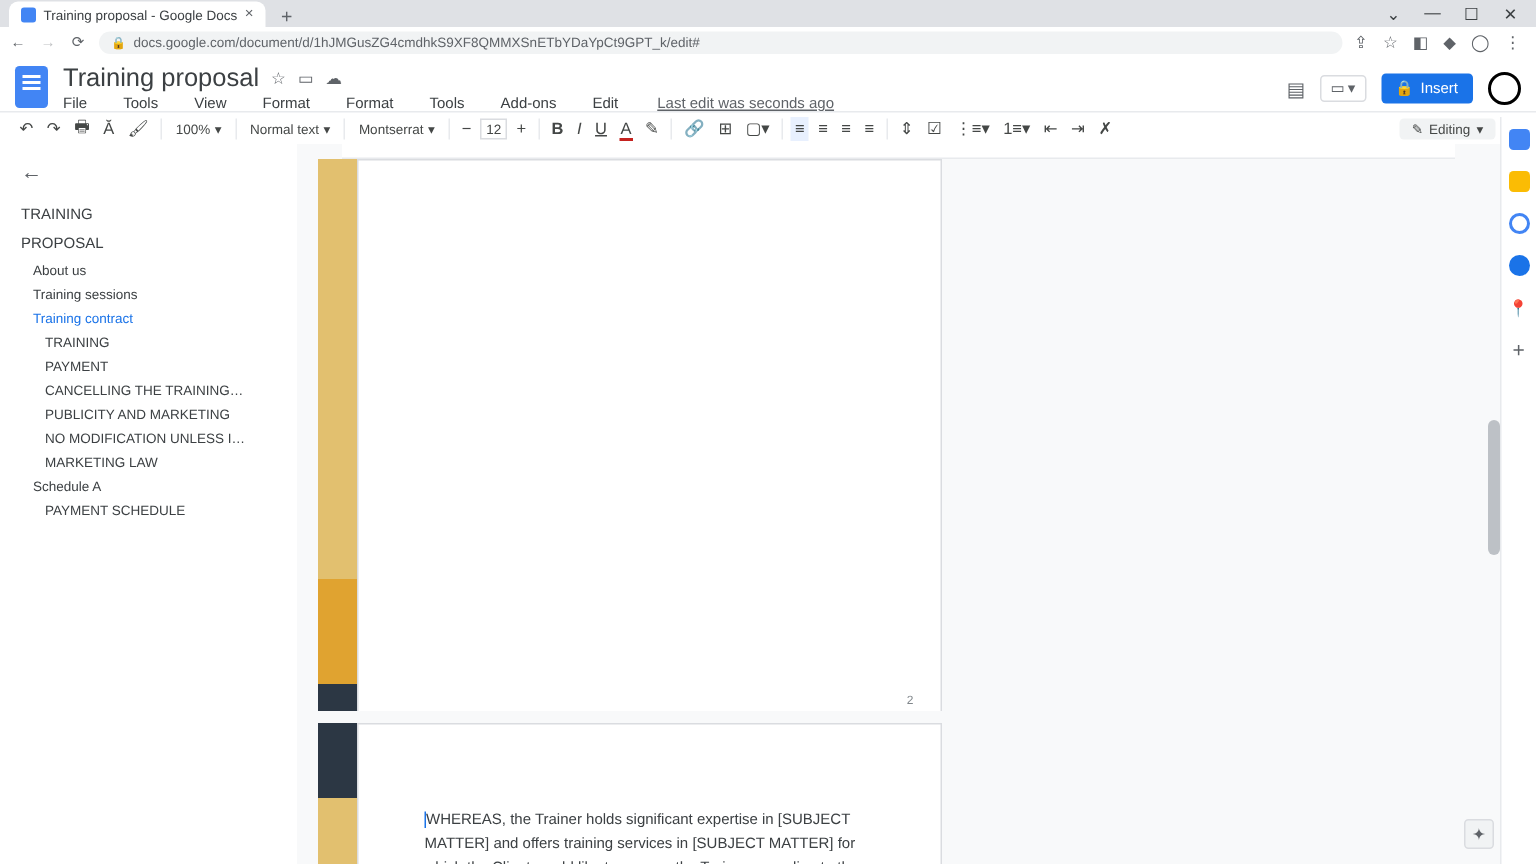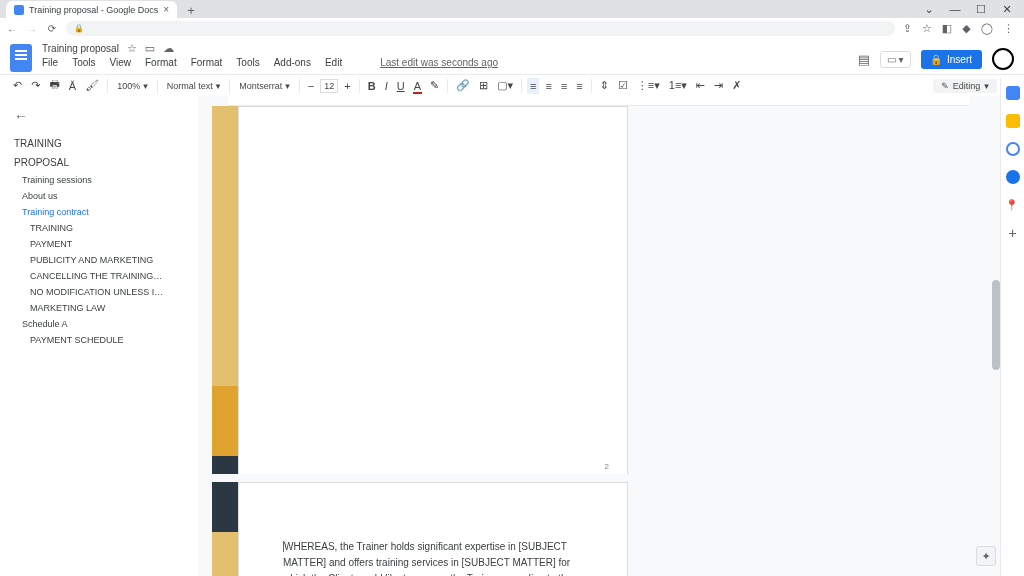--- a/index.html
+++ b/index.html
@@ -19,25 +19,25 @@
 .addr-field { flex: 1; background: #f1f3f4; border-radius: 9px; height: 15px; display: flex; align-items: center; padding: 0 8px; gap: 5px; font-size: 9px; }
 .lock-icon { font-size: 8px; }
 .addr-actions { display: flex; gap: 10px; margin-right: 4px; }
 .addr-actions span { font-size: 11px; }
 
 .docs-header { height: 36px; background: #fff; display: flex; align-items: flex-start; padding: 4px 10px 0; border-bottom: none; }
 .docs-logo { width: 22px; height: 28px; background: #4285f4; border-radius: 3px; margin-right: 10px; margin-top: 2px; position: relative; }
 .docs-logo::after { content: ""; position: absolute; left: 5px; top: 6px; right: 5px; height: 2px; background: #fff; box-shadow: 0 4px 0 #fff, 0 8px 0 #fff; }
 .title-area { flex: 1; }
 .doc-title-row { display: flex; align-items: center; gap: 8px; }
-.doc-title { font-size: 10px; color: #3c4043; }
+.doc-title { font-size: 17px; color: #3c4043; }
 .title-icon { font-size: 11px; color: #5f6368; }
-.menu-row { display: flex; gap: 14px; font-size: 10px; color: #3c4043; margin-top: 2px; }
+.menu-row { display: flex; gap: 24px; font-size: 10px; color: #3c4043; margin-top: 2px; }
 .menu-item { }
-.last-edit { color: #5f6368; text-decoration: underline; margin-left: 24px; }
+.last-edit { color: #5f6368; text-decoration: underline; margin-left: 2px; }
 .header-right { display: flex; align-items: center; gap: 10px; margin-top: 6px; }
 .header-icon { font-size: 13px; color: #5f6368; }
 .present-btn { border: 1px solid #dadce0; border-radius: 3px; padding: 2px 6px; font-size: 10px; display: flex; align-items: center; gap: 2px; color: #5f6368; }
 .share-btn { background: #1a73e8; color: #fff; border-radius: 3px; padding: 4px 10px; font-size: 10px; display: flex; align-items: center; gap: 4px; }
 .profile { width: 22px; height: 22px; border: 2px solid #000; border-radius: 50%; }
 
 .toolbar { height: 22px; border-top: 1px solid #e8eaed; display: flex; align-items: center; padding: 0 10px; gap: 3px; font-size: 10px; color: #444746; }
 .tb-btn { padding: 2px 3px; font-size: 11px; }
 .tb-sep { width: 1px; height: 14px; background: #e8eaed; margin: 0 2px; }
 .tb-select { font-size: 9px; padding: 2px 4px; display: flex; align-items: center; gap: 3px; }
@@ -102,20 +102,21 @@
       <span>☐</span>
       <span>✕</span>
     </div>
   </div>
   <div class="addr-bar">
     <span class="addr-btn">←</span>
     <span class="addr-btn" style="opacity:.4">→</span>
     <span class="addr-btn">⟳</span>
     <div class="addr-field">
       <span class="lock-icon">🔒</span>
+      <span>docs.google.com/document/d/1hJMGusZG4cmdhkS9XF8QMMXSnETbYDaYpCt9GPT_k/edit#</span>
     </div>
     <div class="addr-actions">
       <span>⇪</span>
       <span>☆</span>
       <span>◧</span>
       <span>◆</span>
       <span>◯</span>
       <span>⋮</span>
     </div>
   </div>
@@ -203,27 +204,27 @@
     </div>
     <span class="chevron-up">⌃</span>
   </div>
 </div>
 
 <div class="workspace">
   <div class="outline-panel">
     <span class="back-arrow">←</span>
     <div class="outline-item outline-h1">TRAINING</div>
     <div class="outline-item outline-h1">PROPOSAL</div>
+    <div class="outline-item outline-h2">About us</div>
     <div class="outline-item outline-h2">Training sessions</div>
-    <div class="outline-item outline-h2">About us</div>
     <div class="outline-item outline-h2 outline-active">Training contract</div>
     <div class="outline-item outline-h3">TRAINING</div>
     <div class="outline-item outline-h3">PAYMENT</div>
+    <div class="outline-item outline-h3">CANCELLING THE TRAINING…</div>
     <div class="outline-item outline-h3">PUBLICITY AND MARKETING</div>
-    <div class="outline-item outline-h3">CANCELLING THE TRAINING…</div>
     <div class="outline-item outline-h3">NO MODIFICATION UNLESS I…</div>
     <div class="outline-item outline-h3">MARKETING LAW</div>
     <div class="outline-item outline-h2">Schedule A</div>
     <div class="outline-item outline-h3">PAYMENT SCHEDULE</div>
   </div>
 
   <div class="canvas">
     <div class="ruler"></div>
     <div class="page-bg">
       <div class="page-bg-accent"></div>

